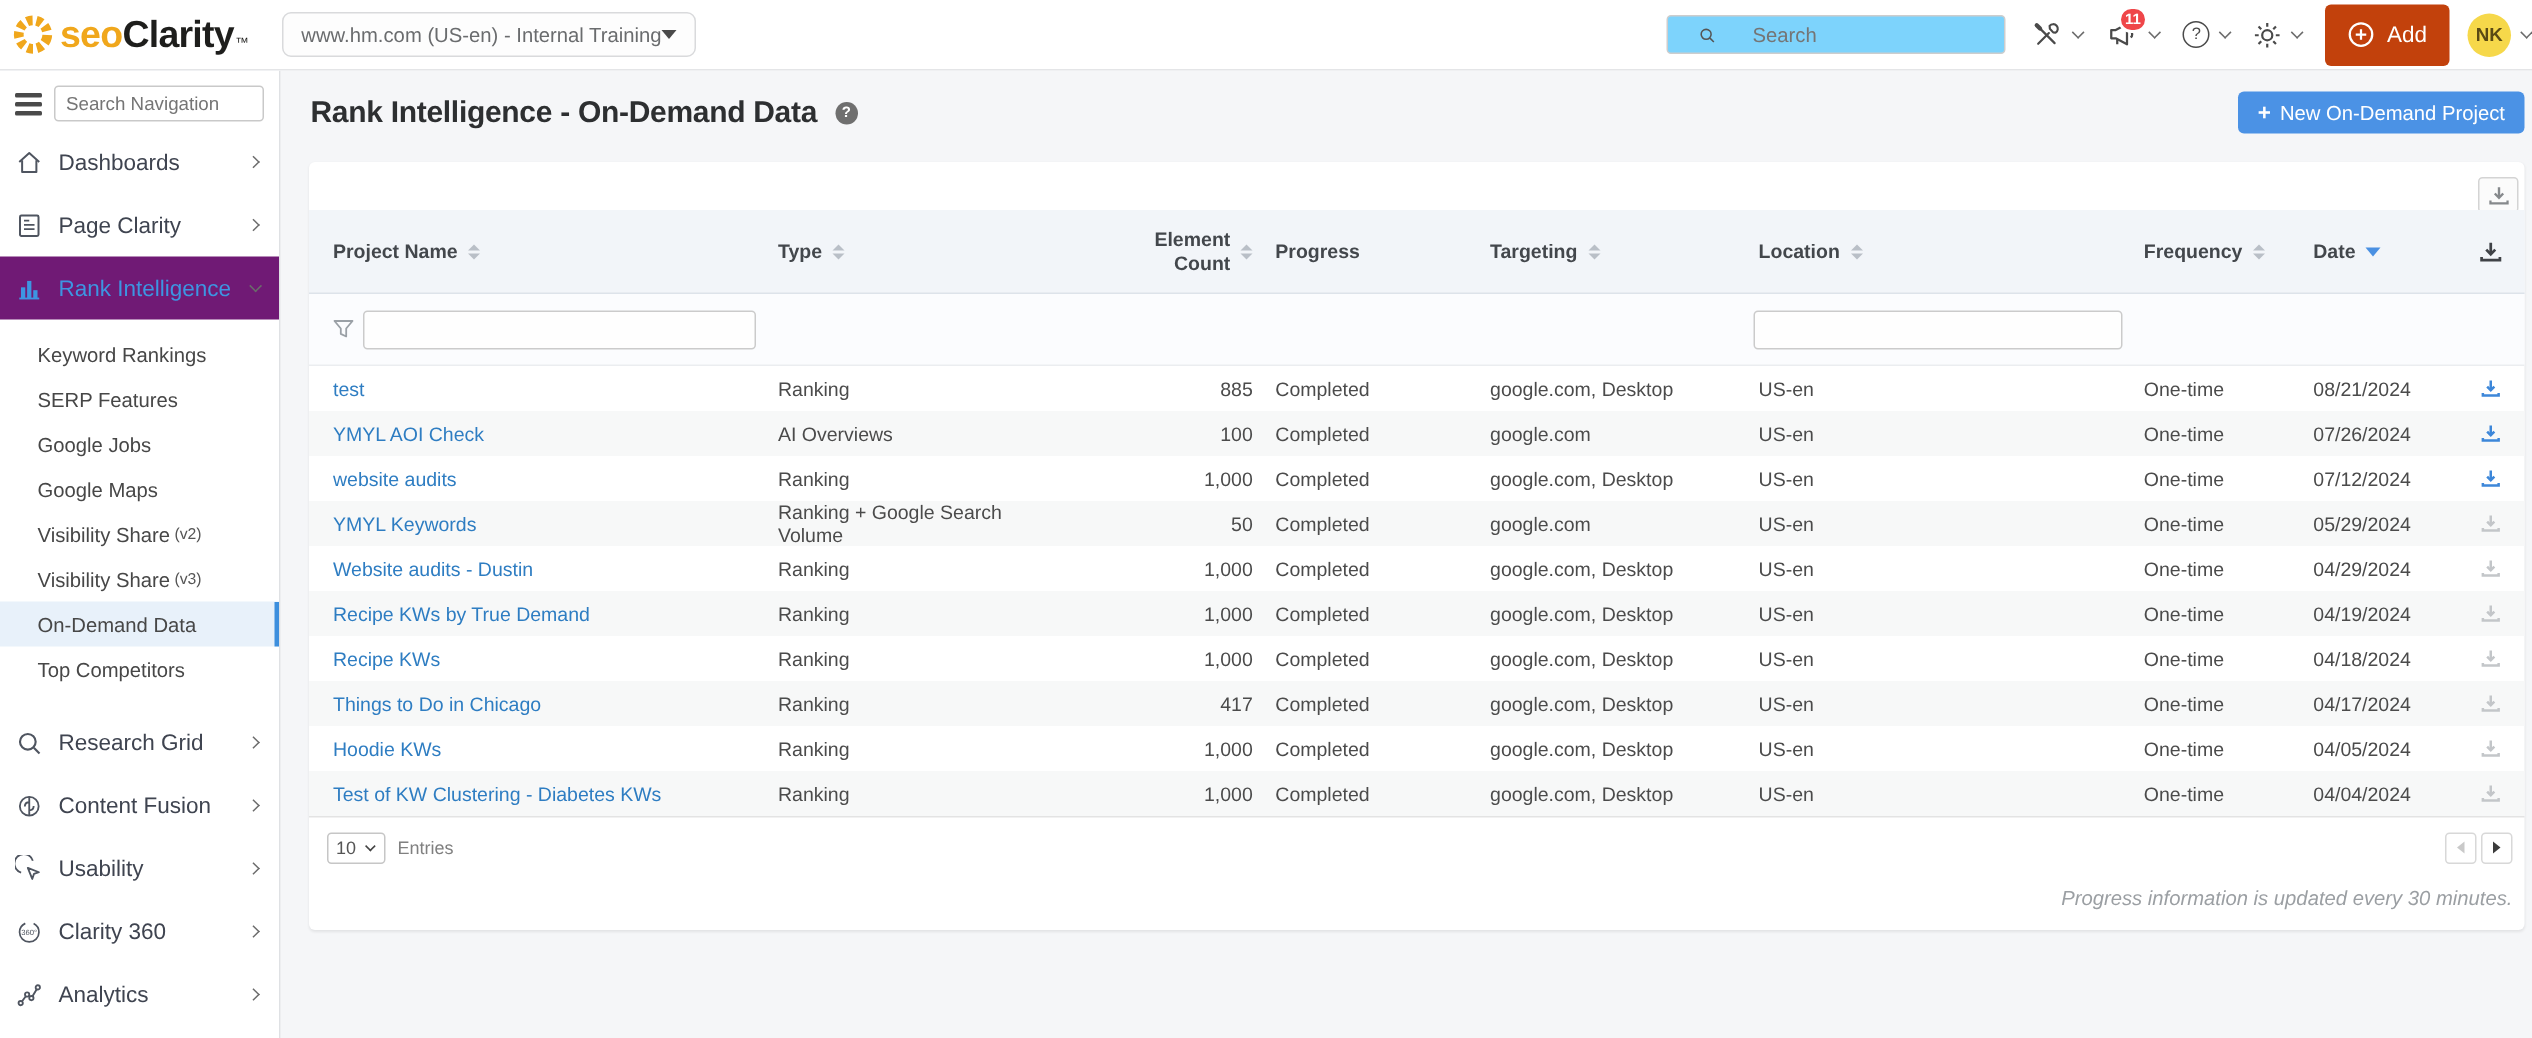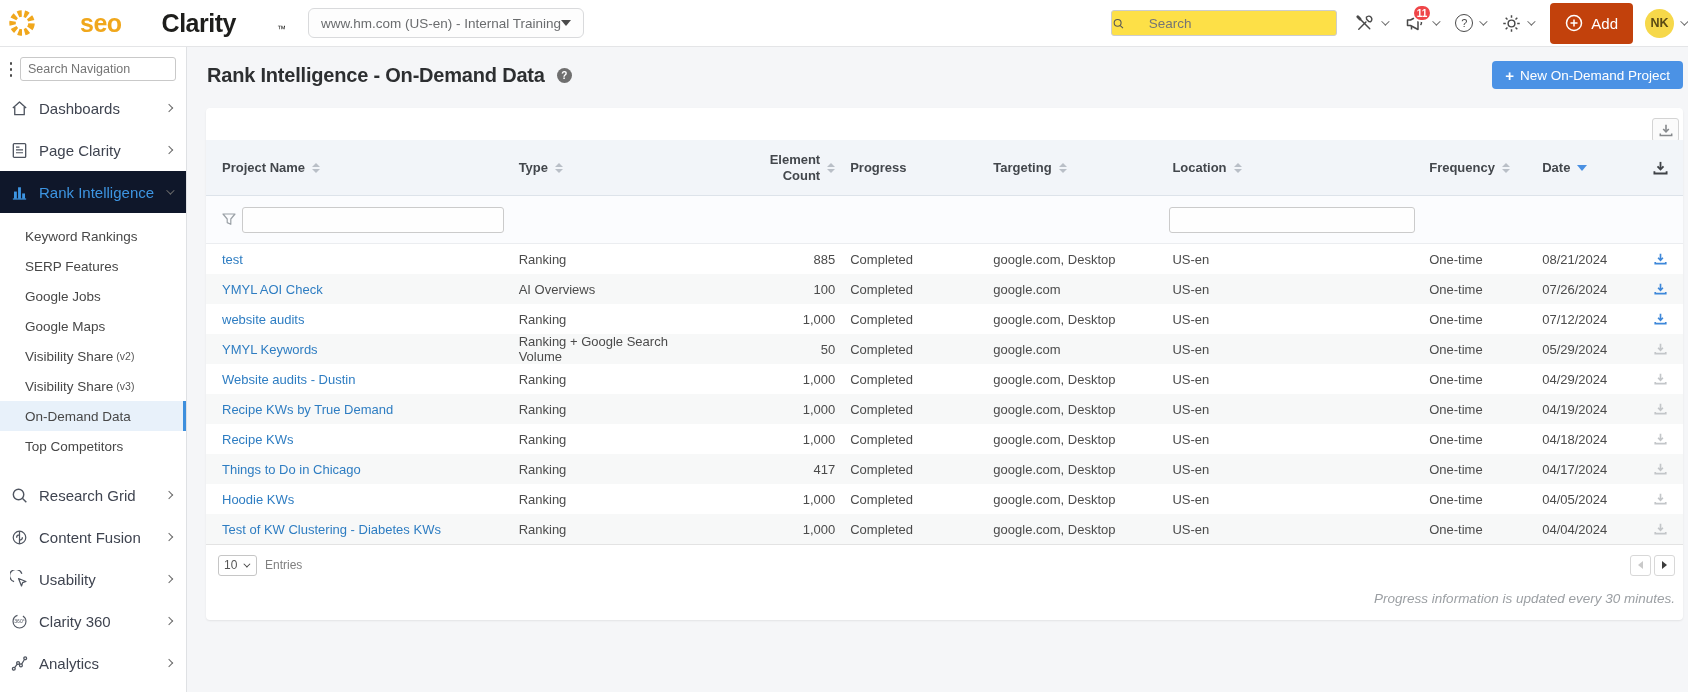--- a/index.html
+++ b/index.html
@@ -2,33 +2,33 @@
 <html><head>
 <meta charset="utf-8">
 <style>
   * { box-sizing: border-box; margin: 0; padding: 0; }
   html,body { width:1688px; height:692px; overflow:hidden; }
   body { font-family:"Liberation Sans", sans-serif; background:#f5f6f8; color:#444; position:relative; }
 
   
   .topbar { position:absolute; top:0; left:0; width:1688px; height:47px; background:#fff;
             border-bottom:1px solid #e4e5e7; display:flex; align-items:center; z-index:30; }
-  .brand { display:flex; align-items:baseline; margin-left:8px; cursor:default;gap:40px; }
+  .brand { display:flex; align-items:baseline; margin-left:8px; cursor:default; }
   .brand svg { align-self:center; margin-right:4px; }
   .brand .seo { font-size:25px; font-weight:bold; color:#f0a71c; letter-spacing:-0.5px; }
   .brand .clarity { font-size:25px; font-weight:bold; color:#1e1e1c; letter-spacing:-0.5px; }
   .brand .tm { font-size:9px; color:#1e1e1c; vertical-align:top; margin-left:1px; }
   .domain-select { margin-left:22px; height:30px; border:1px solid #d9dadc; border-radius:6px;
                    background:#fdfdfd; display:flex; align-items:center; padding:0 12px;
                    font-size:13.5px; color:#6a6c6e; cursor:pointer; }
   .caret-dn { width:0; height:0; border-left:5px solid transparent; border-right:5px solid transparent;
               border-top:6px solid #4a4a4a; }
   .tb-spacer { flex:1; }
-  .hsearch { width:226px; height:26px; background:#fde047; border:1px solid #cdcdcd; border-radius:3px;
-             display:flex; align-items:center; padding:0 0; gap:24px; }
+  .hsearch { width:226px; height:26px; background:#7dd3fc; border:1px solid #cdcdcd; border-radius:3px;
+             display:flex; align-items:center; padding:0 20px; gap:24px; }
   .hsearch input { border:none; outline:none; background:transparent; font-size:13.5px; color:#444;
                    width:100%; font-family:"Liberation Sans", sans-serif; }
   .hgroup { display:flex; align-items:center; margin-left:17px; gap:6px; color:#4a4a4a; cursor:pointer; position:relative; }
   .chev { display:inline-block; width:6px; height:6px; border-right:1.6px solid #6b6b6b;
           border-bottom:1.6px solid #6b6b6b; }
   .chev.down { transform:rotate(45deg) translateY(-2px); }
   .chev.right { transform:rotate(-45deg); }
   .badge { position:absolute; top:-9px; right:6px; min-width:18px; height:18px; border-radius:9px;
            background:#ef4649; border:2px solid #fff; color:#fff; font-size:10px; font-weight:bold;
            display:flex; align-items:center; justify-content:center; padding:0 3px; }
@@ -41,26 +41,26 @@
             color:#5a4a14; font-size:12.5px; font-weight:bold; display:flex; align-items:center;
             justify-content:center; cursor:pointer; }
   .avatar-chev { margin-left:6px; margin-right:2px; }
 
   
   .sidebar { position:absolute; top:47px; left:0; width:187px; height:645px; background:#fff;
              border-right:1px solid #dfe1e4; z-index:20; }
   .side-top { display:flex; align-items:center; padding:10px 10px 6px 10px; gap:8px; }
   .hamburger { width:22px; cursor:pointer; }
   .hamburger div { height:3px; background:#4a4a4a; margin:3px 0; border-radius:1px; }
-  .nav-search { width:156px; height:24px; border:1px solid #c9c9c9; border-radius:3px; padding:0 7px;
+  .nav-search { width:140px; height:24px; border:1px solid #c9c9c9; border-radius:3px; padding:0 7px;
                 font-size:12.5px; color:#444; outline:none; font-family:"Liberation Sans", sans-serif; }
   .nav-item { height:42px; display:flex; align-items:center; gap:10px; padding:0 14px 0 10px;
               font-size:15px; color:#3f4450; cursor:pointer; }
   .nav-item .nchev { margin-left:auto; }
-  .nav-item.active { background:#0f172a; color:#3d95e2; }
+  .nav-item.active { background:#701a75; color:#3d95e2; }
   .nav-item.active svg { color:#3d95e2; }
   .nav-item svg { color:#4f5560; flex:0 0 auto; }
   .subnav { padding-top:8px; padding-bottom:6px; }
   .sub-item { height:30px; display:flex; align-items:center; padding-left:25px; font-size:13.5px;
               color:#474747; cursor:pointer; }
   .sub-item.active { background:#e8f1fa; box-shadow:inset -3px 0 0 #3d8fdd; }
   .sub-suffix { font-size:10.5px; margin-left:3px; color:#555; }
   .nav-gap { height:7px; }
 
   

